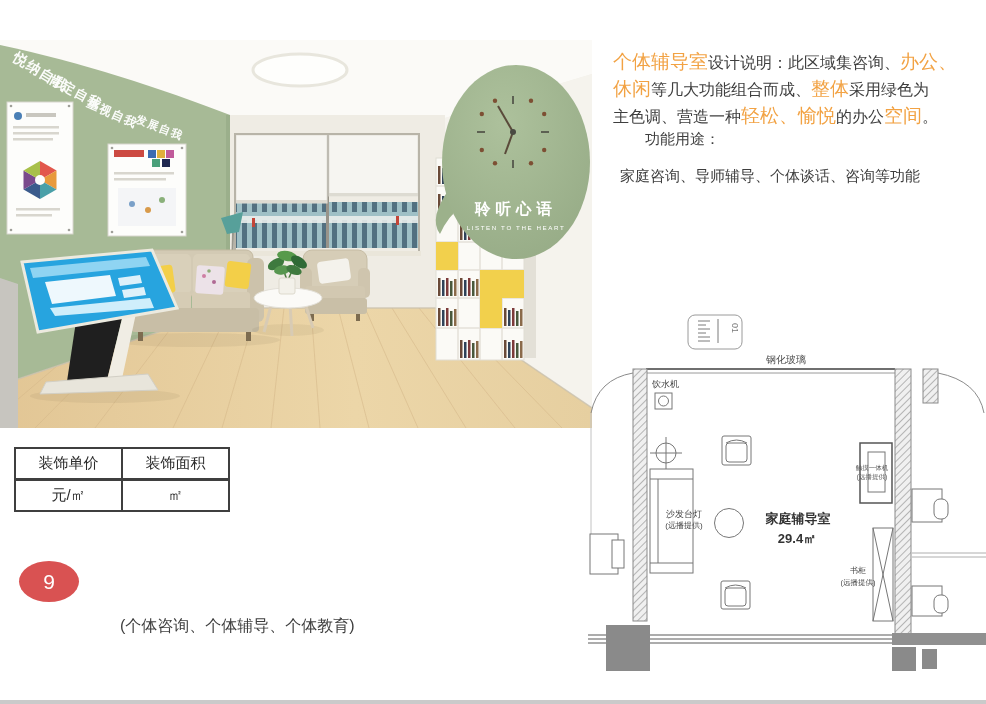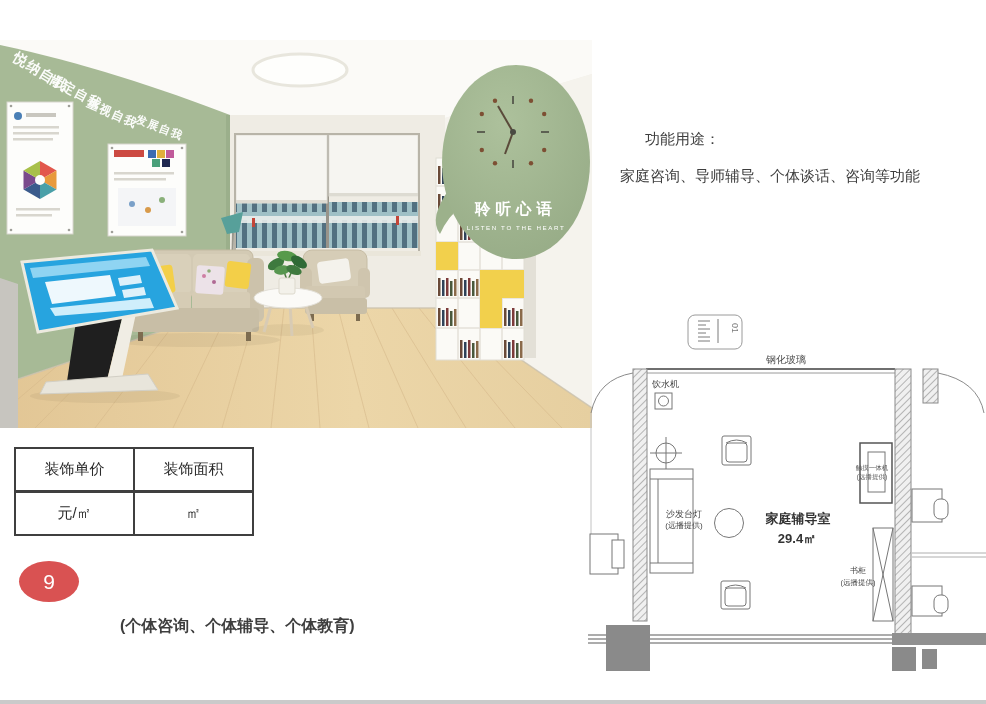--- a/index.html
+++ b/index.html
@@ -10,27 +10,27 @@
   .desc .o{color:#F2A243;font-size:19px;}
   .desc .d{color:#3e3e3e;font-size:16px;}
   .usage-label{position:absolute;left:613px;top:130px;font-size:15px;color:#3e3e3e;margin-left:32px;}
   .usage-funcs{position:absolute;left:613px;top:167px;font-size:15px;color:#3e3e3e;margin-left:7px;}
   
   .render-wrap{position:absolute;left:0;top:40px;width:592px;height:388px;}
   .plan-wrap{position:absolute;left:588px;top:309px;width:398px;height:376px;}
   
   .ptable{position:absolute;left:14px;top:447px;border-collapse:collapse;}
   .ptable th,.ptable td{border:2px solid #3f3f3f;width:105px;height:29px;text-align:center;
-        font-weight:400;font-size:15px;color:#2b2b2b;padding:6px;}
+        font-weight:400;font-size:15px;color:#2b2b2b;padding:0;}
   .ptable tr.hdr th{border-bottom:3px solid #3f3f3f;}
   
   .badge{position:absolute;left:19px;top:561px;width:60px;height:41px;border-radius:50%;
         background:#D95252;color:#fff;font-size:21px;display:flex;align-items:center;justify-content:center;}
   .sec-title{position:absolute;left:120px;top:564px;font-size:24px;color:#D95252;letter-spacing:1px;}
-  .sec-sub{position:absolute;left:120px;top:616px;font-size:16px;color:#3e3e3e;font-weight:bold;}
+  .sec-sub{position:absolute;left:120px;top:616px;font-size:16px;color:#3e3e3e;}
   .bottom-rule{position:absolute;left:0;top:700px;width:986px;height:4px;background:#cacaca;}
   svg text{font-family:"Liberation Sans","DejaVu Sans",sans-serif;}
 </style>
 </head>
 <body>
 
 <div class="page">
 
   <div class="render-wrap">
   <svg width="592" height="388" viewBox="0 0 592 388">
@@ -282,20 +282,25 @@
       <polygon points="30,228 146,217 150,226 33,238" fill="#8fd4f2"></polygon>
       <polygon points="45,242 110,235 116,256 52,264" fill="#ffffff" opacity="0.92"></polygon>
       <polygon points="118,238 140,235 142,243 120,246" fill="#ffffff" opacity="0.85"></polygon>
       <polygon points="122,250 144,247 146,255 124,258" fill="#ffffff" opacity="0.85"></polygon>
       <polygon points="126,262 148,259 150,267 128,270" fill="#ffffff" opacity="0.85"></polygon>
       <polygon points="50,268 150,258 154,268 55,276" fill="#cfeefb"></polygon>
     </g>
   </svg>
   </div>
 
+  <p class="desc">
+    <span class="o">个体辅导室</span><span class="d">设计说明：此区域集咨询、</span><span class="o">办公、</span><br>
+    <span class="o">休闲</span><span class="d">等几大功能组合而成、</span><span class="o">整体</span><span class="d">采用绿色为</span><br>
+    <span class="d">主色调、营造一种</span><span class="o">轻松、愉悦</span><span class="d">的办公</span><span class="o">空间</span><span class="d">。</span>
+  </p>
   <div class="usage-label">功能用途：</div>
   <div class="usage-funcs">家庭咨询、导师辅导、个体谈话、咨询等功能</div>
 
   <div class="plan-wrap">
   <svg width="398" height="376" viewBox="0 0 398 376">
     <defs>
       <pattern id="hatch" width="5" height="5" patternTransform="rotate(45)" patternUnits="userSpaceOnUse">
         <rect width="5" height="5" fill="#f0f0f0"></rect>
         <line x1="0" y1="0" x2="0" y2="5" stroke="#9b9b9b" stroke-width="1.4"></line>
       </pattern>

